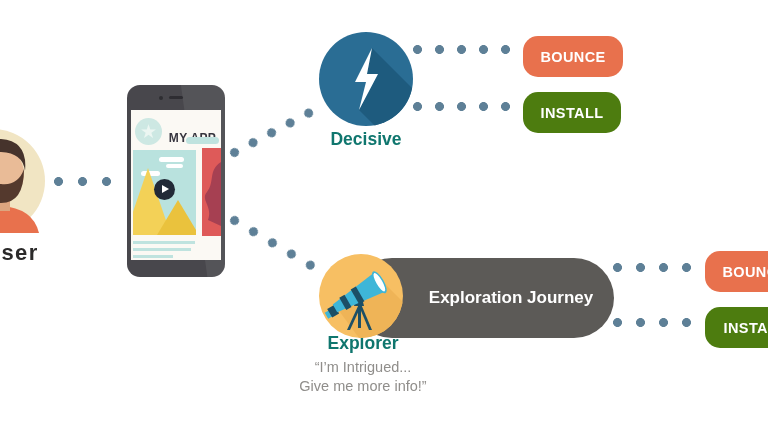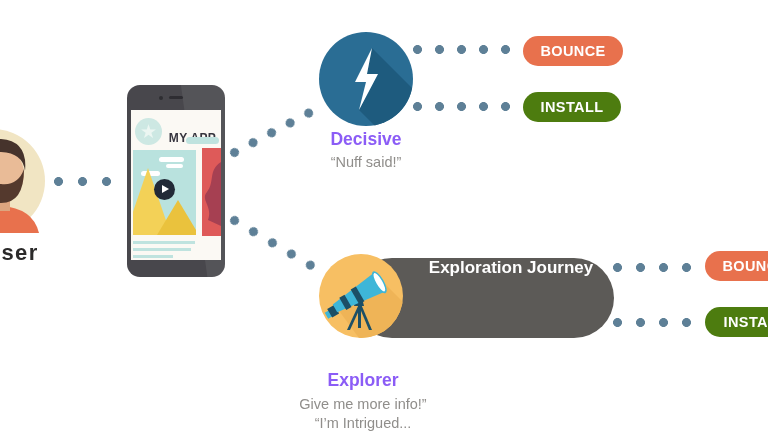--- a/index.html
+++ b/index.html
@@ -33,33 +33,33 @@
   .video{position:absolute;left:2px;top:40px;width:63px;height:85px;background:#b9e2de;overflow:hidden;}
   .cloud{position:absolute;background:#ffffff;border-radius:3px;}
   .mtn{position:absolute;clip-path:polygon(50% 0,100% 100%,0 100%);}
   .mtn.left{left:-8px;top:18px;width:46px;height:67px;background:#f3d157;}
   .mtn.right{left:24px;top:50px;width:42px;height:35px;background:#eac23d;}
   .play{position:absolute;left:21px;top:29px;width:21px;height:21px;border-radius:50%;background:#222a37;}
   .play::after{content:"";position:absolute;left:8px;top:6px;border-left:7px solid #ffffff;border-top:4.5px solid transparent;border-bottom:4.5px solid transparent;}
   .promo{position:absolute;left:71px;top:38px;width:19px;height:88px;background:#de5a59;overflow:hidden;}
   .tline{position:absolute;left:2px;height:3px;background:#bfe3df;}
   
-  .cap-title{font-size:17.5px;font-weight:bold;color:#8b5cf6;}
+  .cap-title{font-size:17.5px;font-weight:bold;color:#0f766e;}
   .cap-sub{font-size:14.5px;color:#908e8b;margin-top:3px;line-height:1.3;}
   .caption{position:absolute;text-align:center;}
   
   .decisive-circle{position:absolute;left:319px;top:32px;width:94px;height:94px;border-radius:50%;background:#2a6d94;overflow:hidden;}
   .explorer-circle{position:absolute;left:319px;top:254px;width:84px;height:84px;border-radius:50%;background:#f7bf63;overflow:hidden;z-index:3;}
   
   .journey-pill{position:absolute;left:352px;top:258px;width:262px;height:80px;border-radius:40px;background:#5c5a57;z-index:2;}
-  .journey-text{position:absolute;left:68px;right:12px;top:0;height:100%;display:flex;flex-direction:row;align-items:flex-start;justify-content:center;text-align:center;}
+  .journey-text{position:absolute;left:68px;right:12px;top:0;height:100%;display:flex;flex-direction:row;align-items:center;justify-content:center;text-align:center;}
   .journey-title{font-size:17px;font-weight:bold;color:#ffffff;}
   .journey-sub{font-size:14.5px;color:#a5a3a0;margin-top:3px;}
   
-  .pill{position:absolute;height:30px;border-radius:15px;color:#ffffff;font-size:14.5px;font-weight:bold;
+  .pill{position:absolute;height:41px;border-radius:15px;color:#ffffff;font-size:14.5px;font-weight:bold;
     letter-spacing:.4px;display:flex;align-items:center;justify-content:center;}
   .pill.bounce{background:#e8714d;}
   .pill.install{background:#4d7c0f;}
 </style>
 </head>
 <body>
 
 <div class="canvas">
 
   <div class="avatar-wrap">
@@ -115,21 +115,20 @@
   </div>
 
   <div class="decisive-circle">
     <svg width="94" height="94" viewBox="0 0 94 94">
       <polygon points="53,16 94,57 94,94 56,94 40,78 59,42 48,42" fill="#1e5b7e"></polygon>
       <polygon points="53,16 36,50 47,50 40,78 59,42 48,42" fill="#ffffff"></polygon>
     </svg>
   </div>
   <div class="caption" style="left:296px;top:129px;width:140px;">
     <div class="cap-title">Decisive</div>
-    <div class="cap-sub">“Nuff said!”</div>
   </div>
 
   <div class="pill bounce" style="left:523px;top:36px;width:100px;">
     <span>BOUNCE</span>
   </div>
   <div class="pill install" style="left:523px;top:92px;width:98px;">
     <span>INSTALL</span>
   </div>
 
   <div class="journey-pill">
@@ -149,25 +148,25 @@
         <rect x="1" y="39" width="5" height="7" fill="#3eb6d8"></rect>
         <rect x="5" y="37" width="8" height="10" fill="#1c4f66"></rect>
         <path d="M12 36 L64 29 L64 51 L12 45 Z" fill="#3eb6d8"></path>
         <rect x="21" y="33.5" width="6" height="14" fill="#1c4f66"></rect>
         <rect x="35" y="32" width="6" height="17" fill="#1c4f66"></rect>
         <ellipse cx="63.5" cy="40" rx="4.5" ry="12.5" fill="#3eb6d8"></ellipse>
         <ellipse cx="63.5" cy="40" rx="3" ry="10.5" fill="#ffffff"></ellipse>
       </g>
     </svg>
   </div>
-  <div class="caption" style="left:281px;top:370px;width:164px;">
+  <div class="caption" style="left:281px;top:333px;width:164px;">
     <div class="cap-title">Explorer</div>
     <div class="cap-sub" style="margin-top:4px;">
+      <div>“I’m Intrigued...</div>
       <div>Give me more info!”</div>
-      <div>“I’m Intrigued...</div>
     </div>
   </div>
 
   <div class="pill bounce" style="left:705px;top:251px;width:100px;">
     <span>BOUNCE</span>
   </div>
   <div class="pill install" style="left:705px;top:307px;width:100px;">
     <span>INSTALL</span>
   </div>
 

